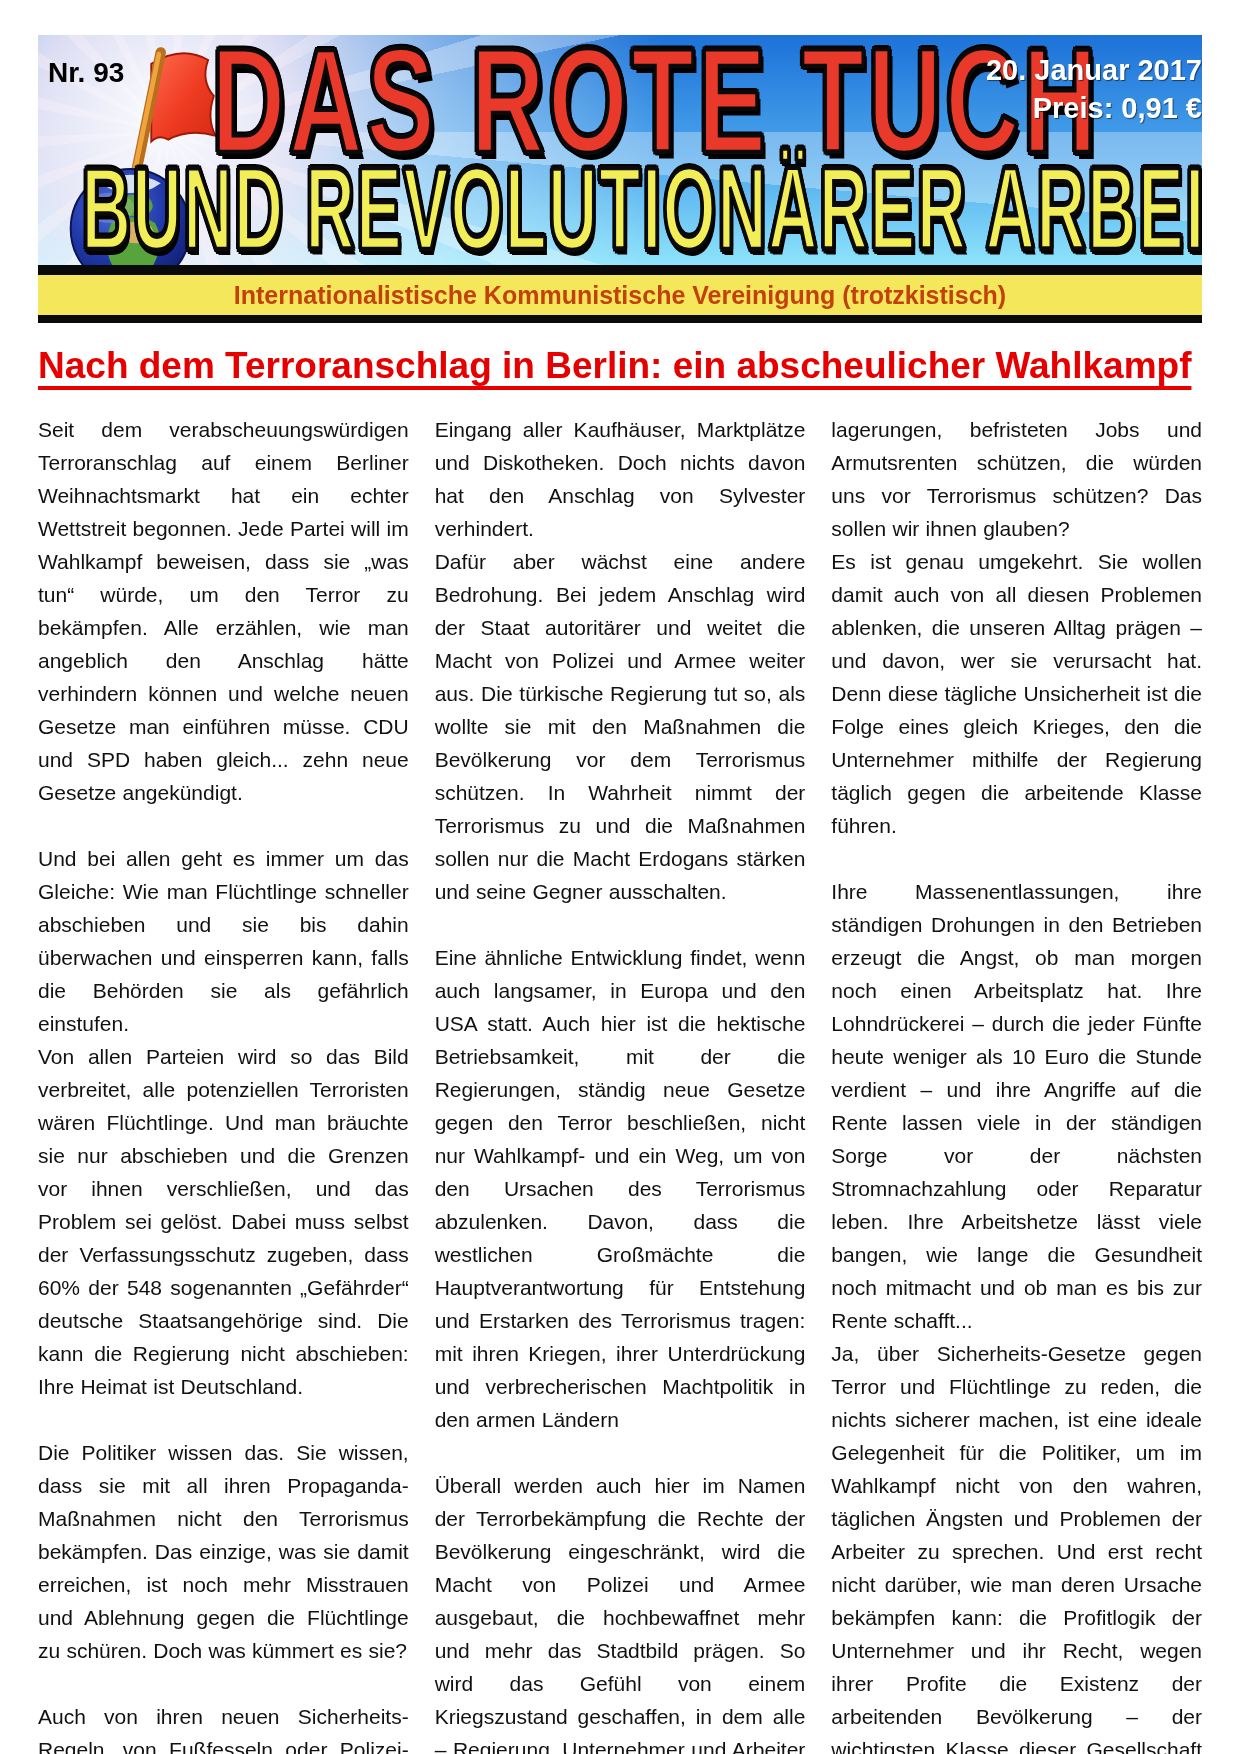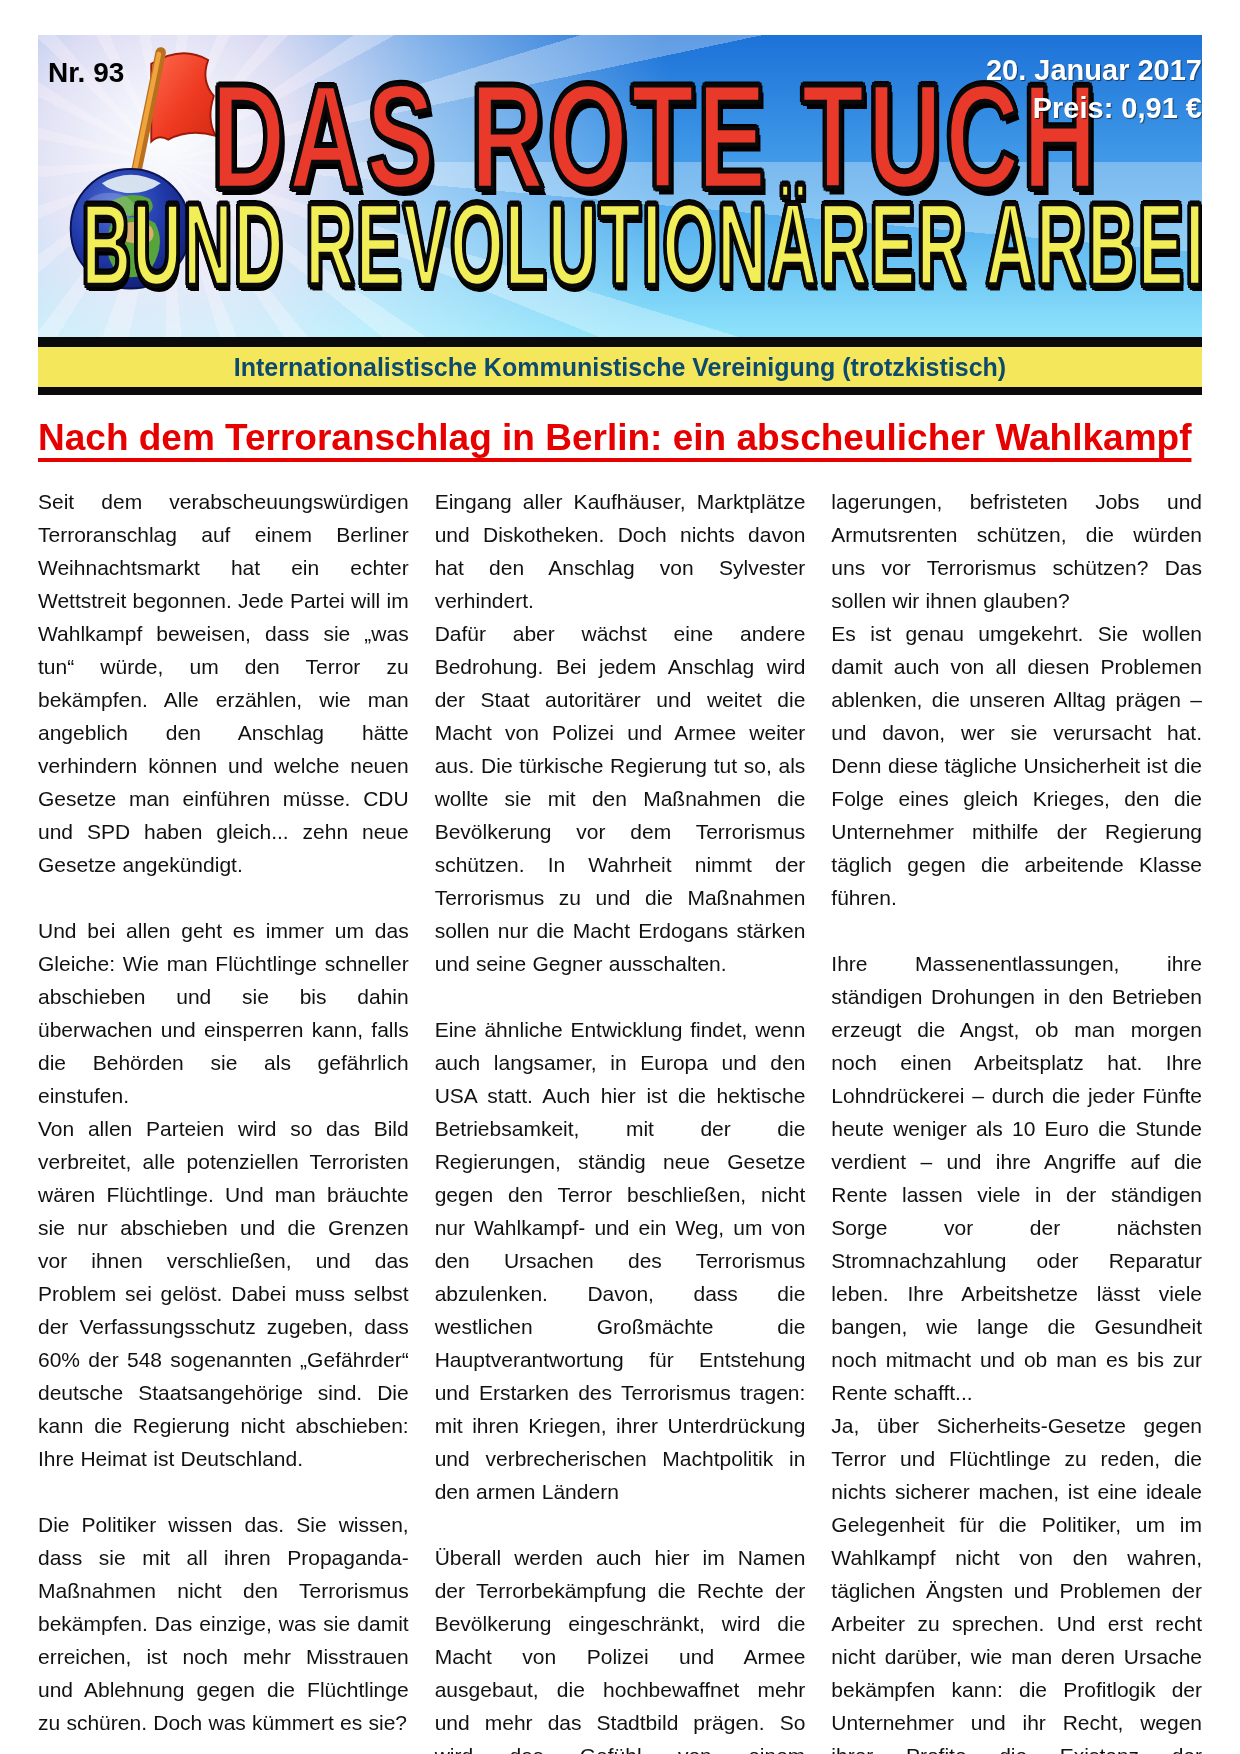--- a/index.html
+++ b/index.html
@@ -21,21 +21,21 @@
     color:var(--body-text);
     position:relative;
     overflow:hidden;
   }
   .page{
     padding:35px 38px 0 38px;
   }
   
   .banner{
     position:relative;
-    height:302px;
+    height:230px;
     background:
       linear-gradient(180deg,
         var(--banner-blue-top) 0%,
         var(--banner-blue-mid) 52%,
         var(--banner-blue-bottom) 100%);
     overflow:hidden;
   }
   .banner .rays{
     position:absolute;inset:0;
     background:repeating-conic-gradient(from 195deg at 11% 42%,
@@ -110,21 +110,21 @@
       0 3px 0 #000,3px 0 0 #000,-3px 0 0 #000,0 -3px 0 #000;
     transform:scale(.85,1.45) translateX(40px);
     transform-origin:center;
     white-space:nowrap;
   }
   
   .black-bar-top{height:10px;background:#0a0a0a;}
   .org-bar{
     height:40px;background:var(--org-bar-yellow);
     display:flex;align-items:center;justify-content:center;
-    font-size:25px;font-weight:bold;color:#0c4a6e;
+    font-size:25px;font-weight:bold;color:#c2410c;
   }
   .black-bar-bottom{height:8px;background:#0a0a0a;}
   
   .headline{
     margin:22px 0 14px 0;
     text-align:left;
     font-size:37px;font-weight:bold;
     color:var(--headline-red);
     text-decoration:underline;
     text-decoration-color:var(--headline-red);

